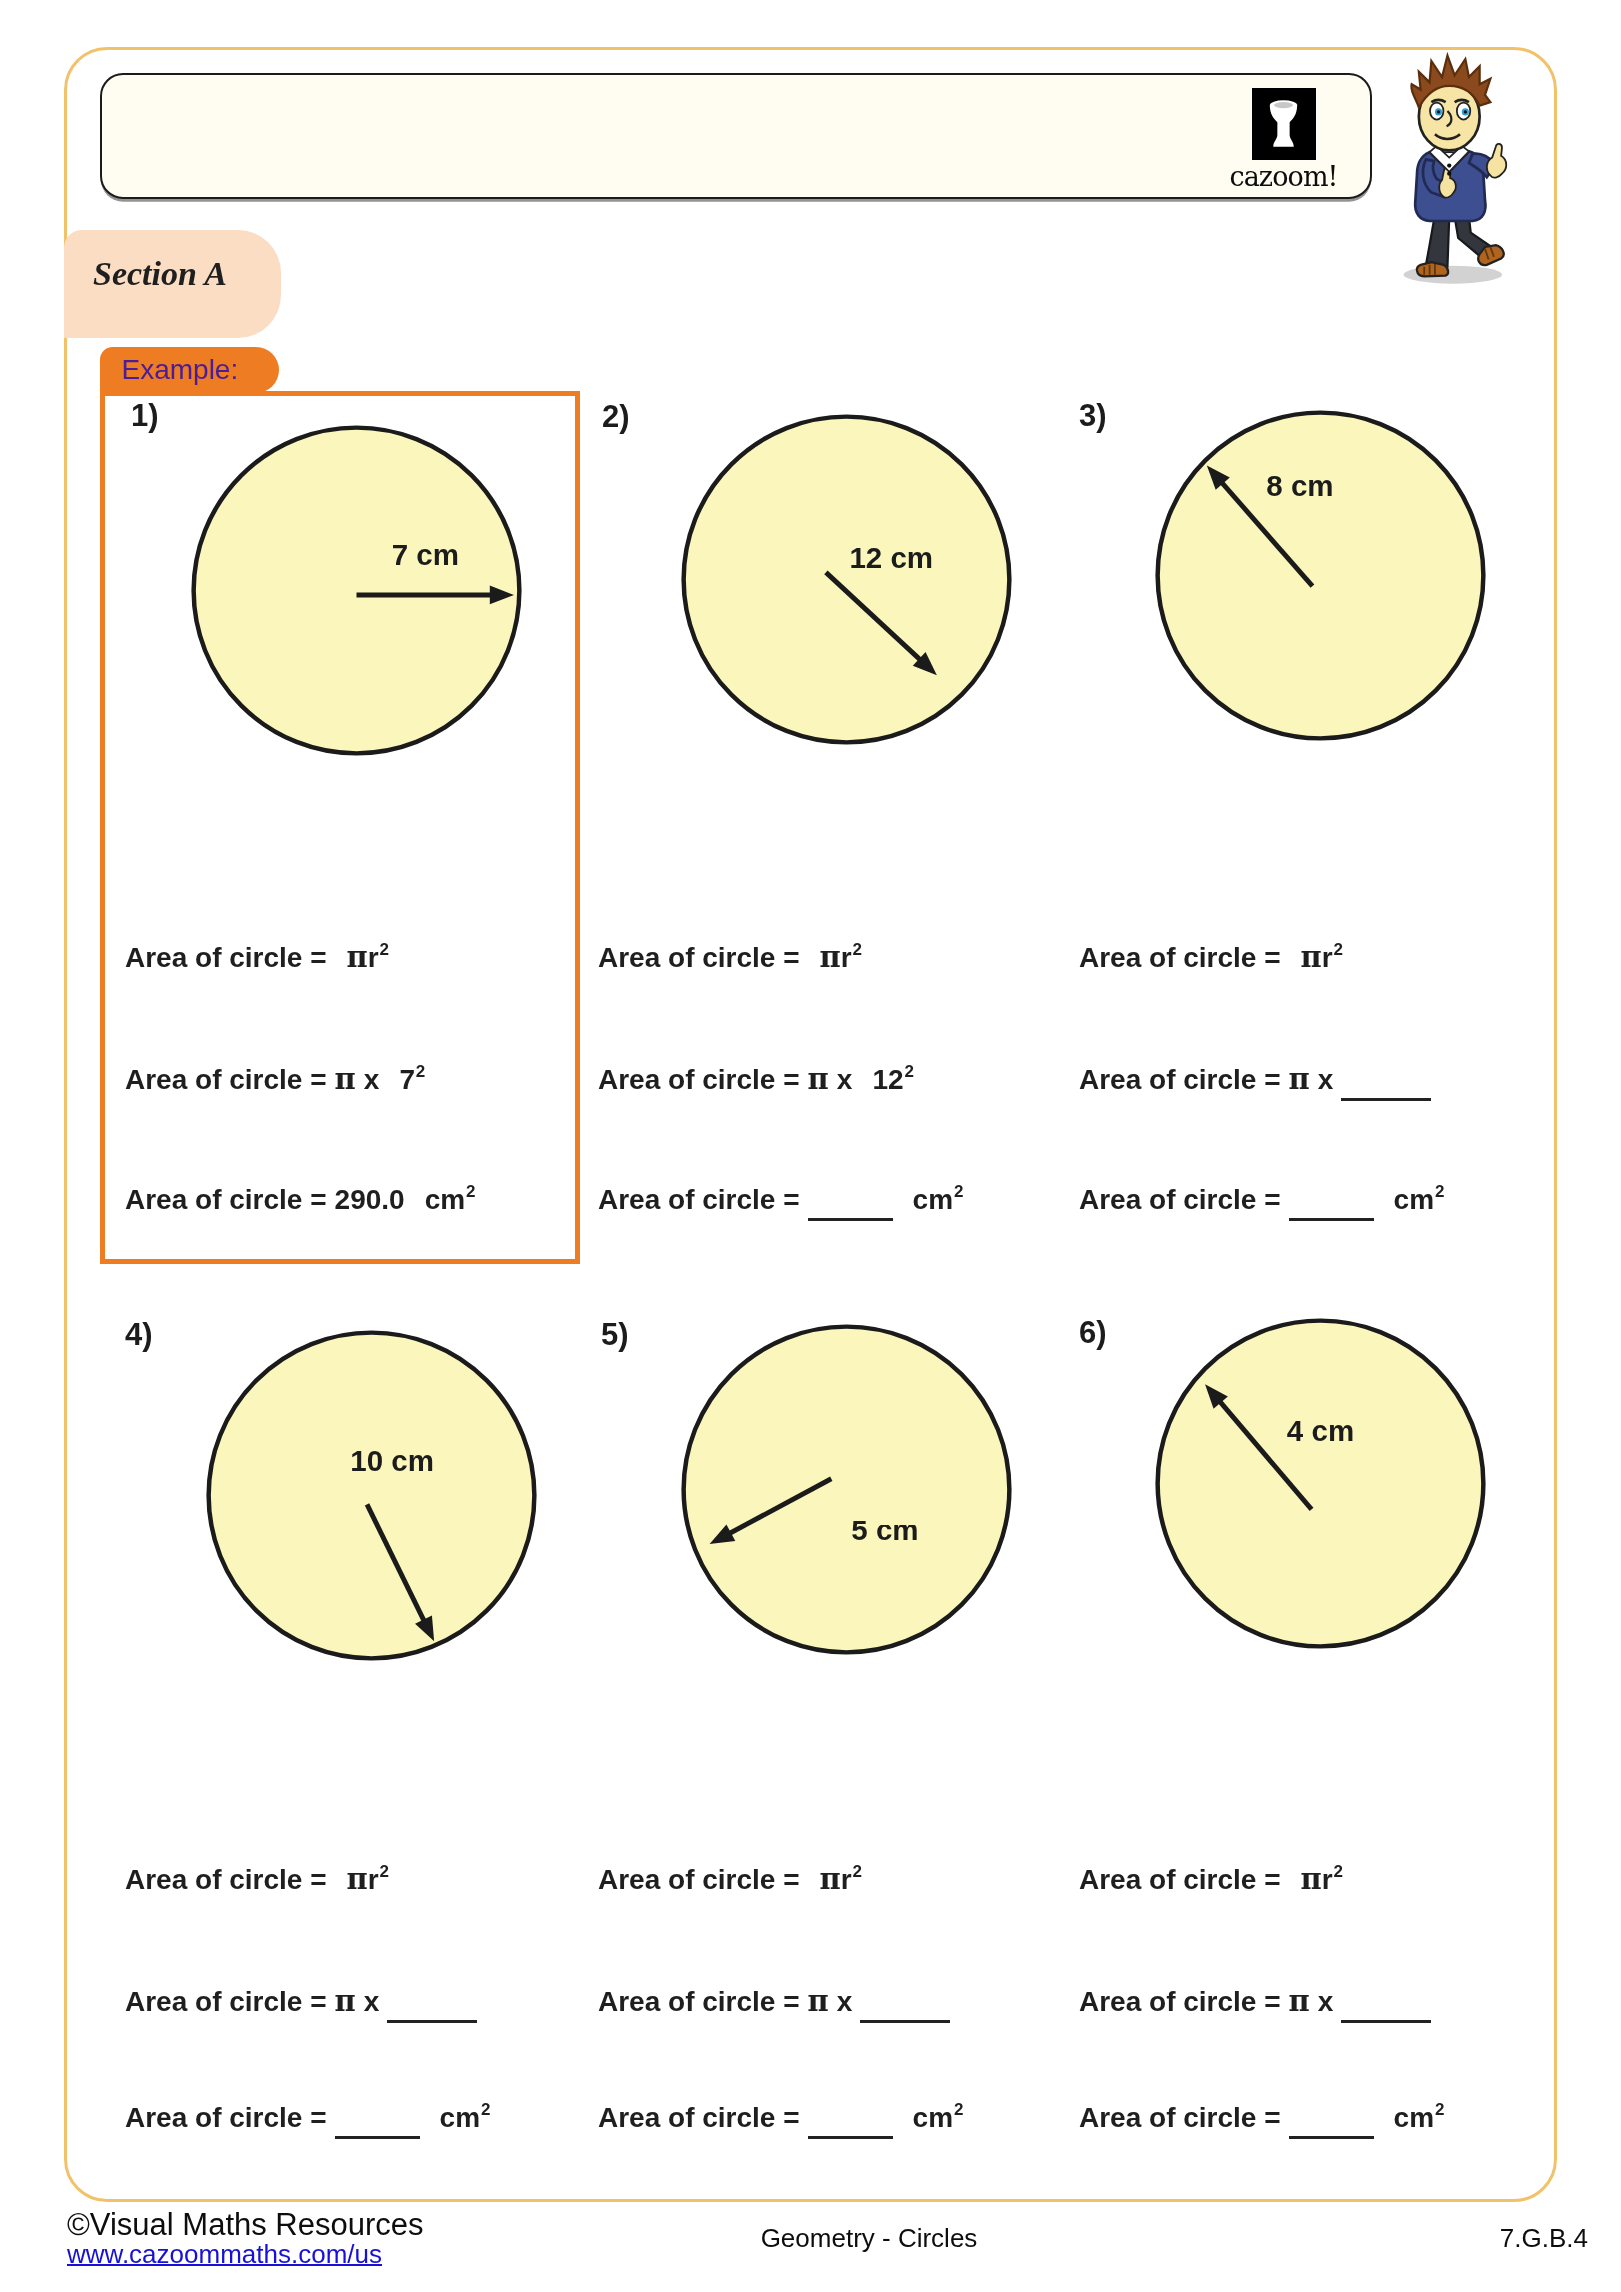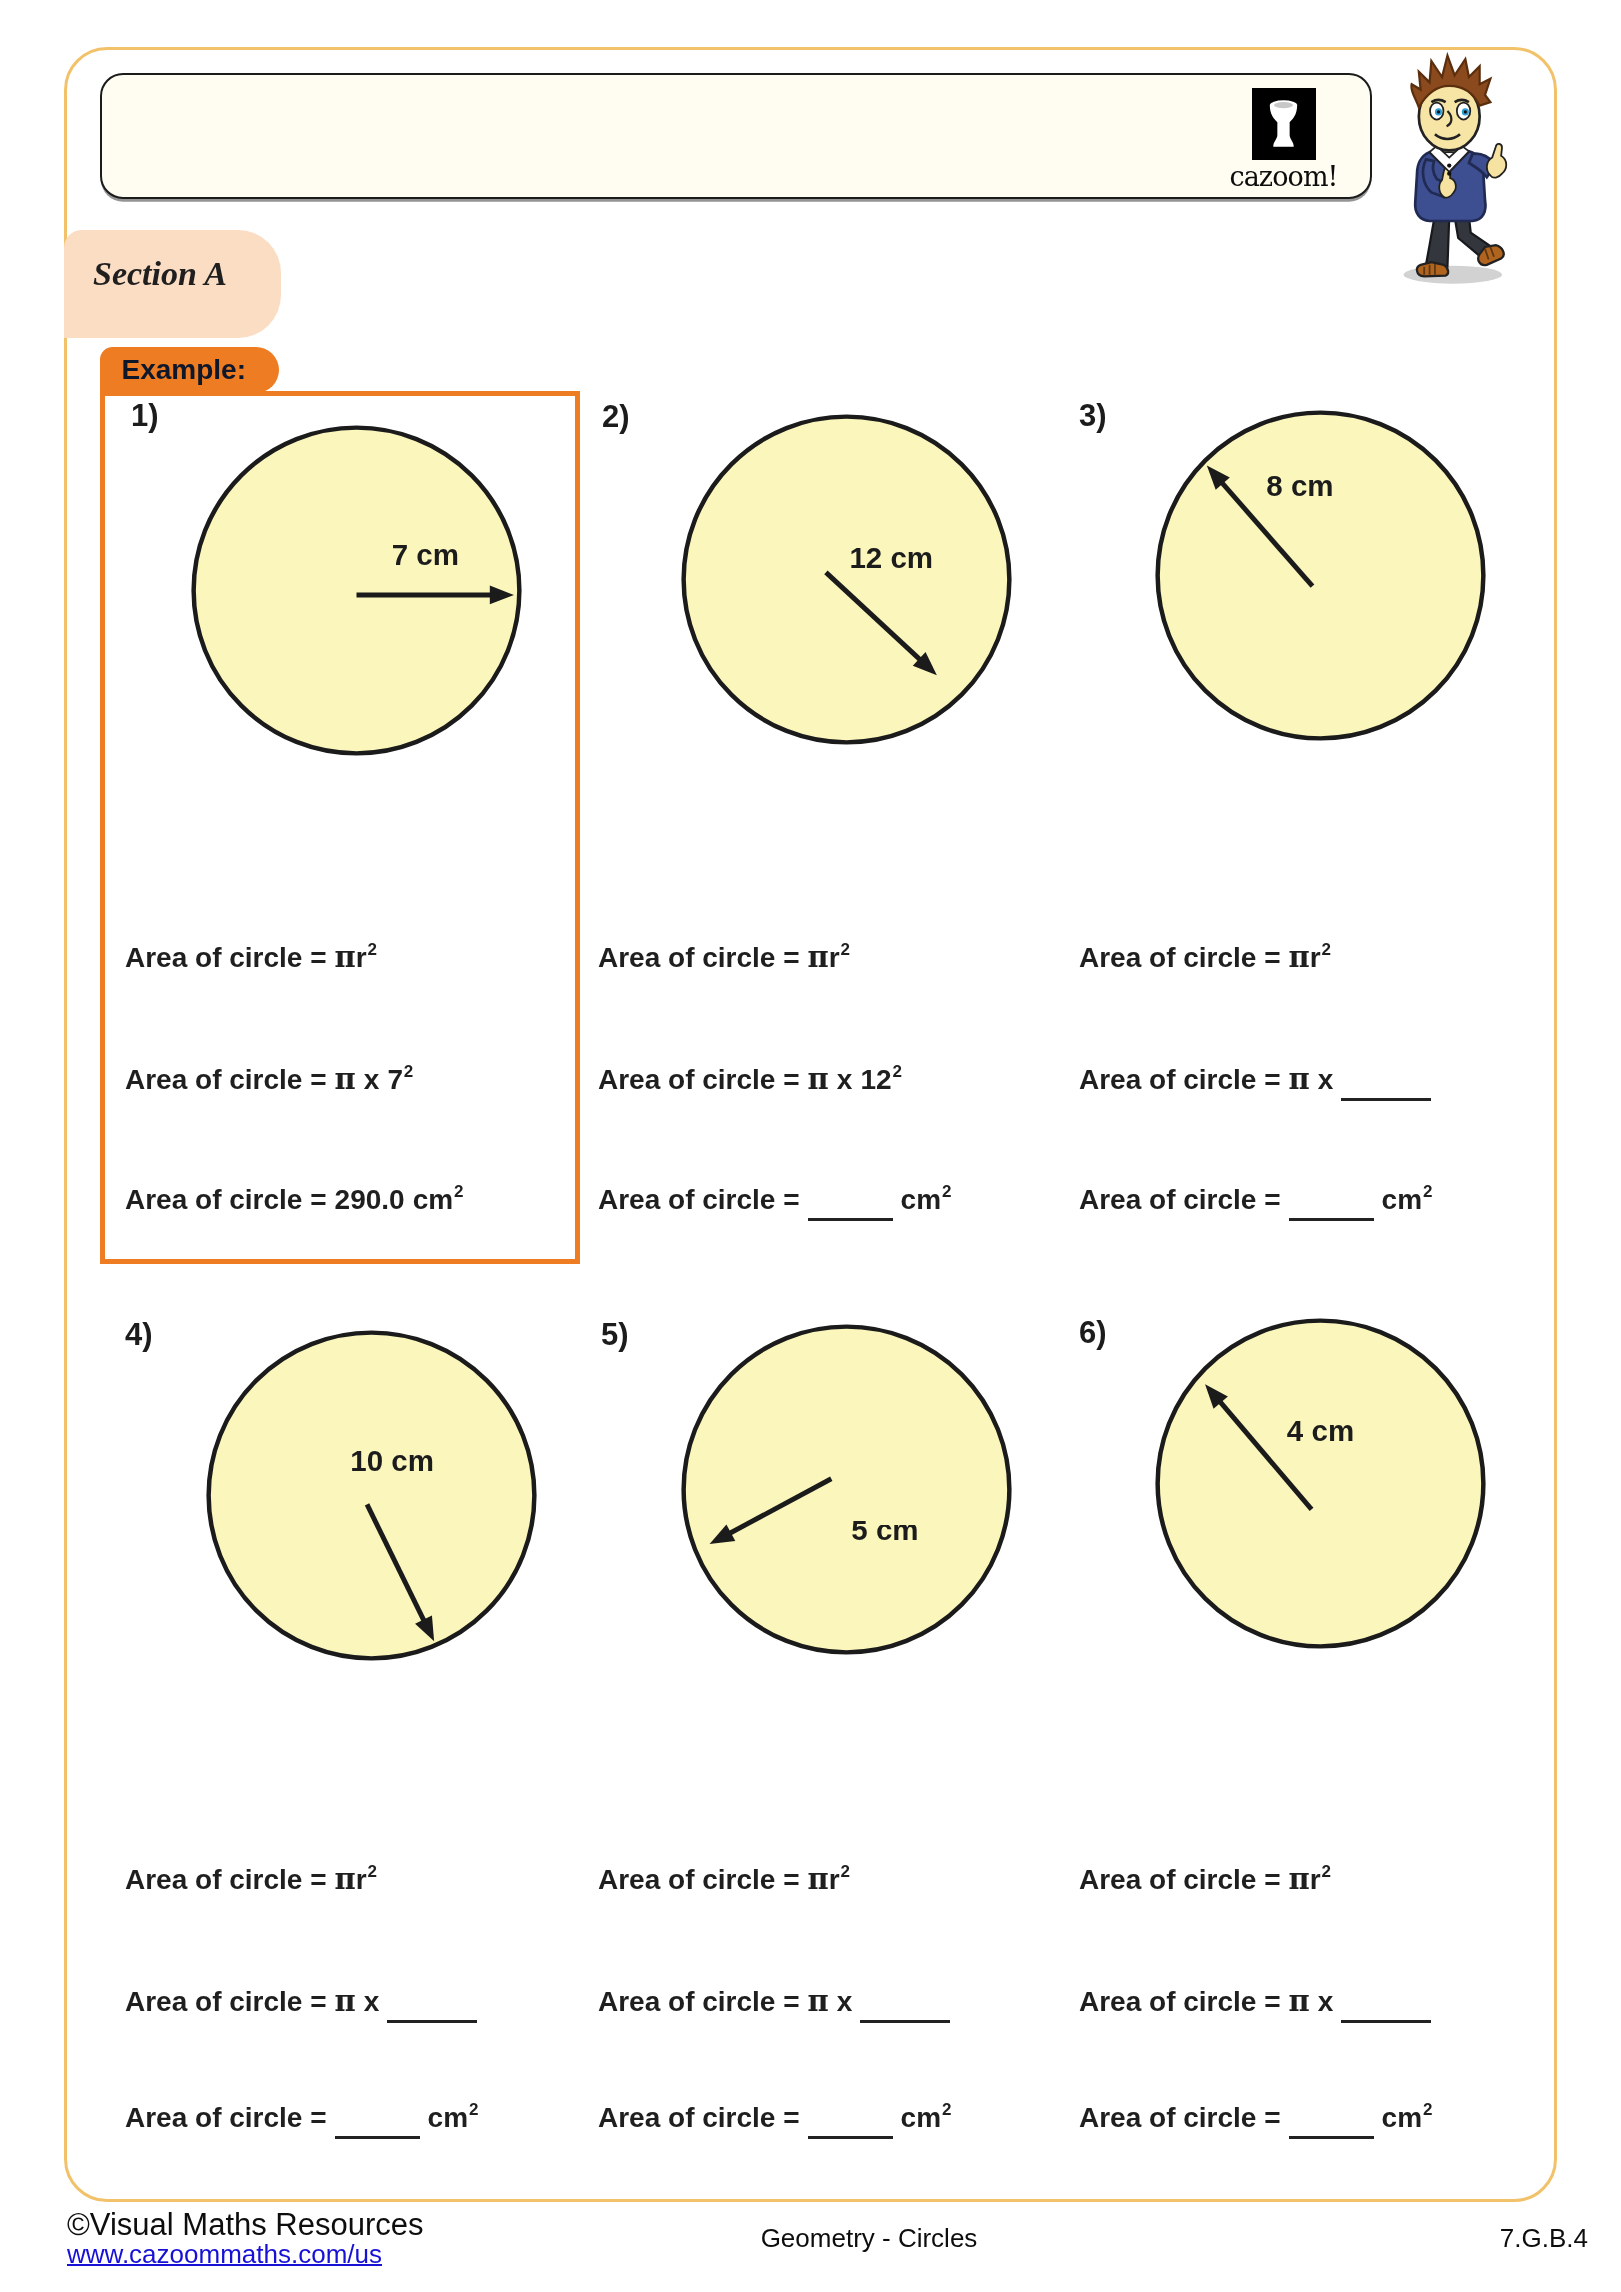--- a/index.html
+++ b/index.html
@@ -34,32 +34,32 @@
 
   .section-label{position:absolute;left:64px;top:230px;width:217px;height:108px;
     background:var(--peach);border-radius:18px 43px 43px 0;}
   .section-label span{position:absolute;left:29px;top:25px;
     font-family:"Liberation Serif",serif;font-style:italic;font-weight:700;font-size:34px;}
   .instruction{position:absolute;left:299px;top:263px;
     font-family:"Liberation Serif",serif;font-style:italic;font-size:33px;color:#161616;}
 
   .example-tab{position:absolute;left:100px;top:347px;width:179px;height:46px;
     background:var(--accent);border-radius:12.5px 23px 23px 0;z-index:2;}
-  .example-tab span{position:absolute;left:21.5px;top:7.2px;color:#0f172a;font-weight:700;font-size:28px;}
+  .example-tab span{position:absolute;left:21.5px;top:7.2px;color:#4c1d95;font-weight:400;font-size:28px;}
   .example-box{position:absolute;left:100px;top:391px;width:480px;height:873px;
     border:5.4px solid var(--accent);z-index:1;}
 
   .pnum{position:absolute;font-weight:700;font-size:31px;color:#1c1c1c;}
   .fig{position:absolute;}
 
   .formula{position:absolute;display:flex;align-items:baseline;gap:8px;
     font-weight:700;font-size:28px;color:var(--ink);white-space:nowrap;text-align:center;}
   .formula .pi{font-family:"DejaVu Serif",serif;font-weight:700;font-size:29px;}
   .formula .sq{font-size:17px;position:relative;top:-11.6px;margin-left:0.9px;font-weight:700;}
-  .grp{display:inline;}
+  .grp{display:inline;margin-left:12px;}
   .blank{display:inline-block;border-bottom:3.6px solid #222;height:27px;align-self:flex-end;margin-bottom:-4.5px;}
   .blank.w2{width:90px;}
   .blank.w3{width:85px;}
 
   .rlabel{font-family:"Liberation Sans",sans-serif;font-weight:700;font-size:33px;fill:#1c1c1c;}
 
   .footer-copy{position:absolute;left:67px;top:2207px;font-size:31px;color:#0d0d0d;}
   .footer-link{position:absolute;left:67px;top:2239px;font-size:26px;color:var(--blue);
     text-decoration:underline;text-decoration-thickness:1.8px;}
   .footer-center{position:absolute;left:116px;right:0;top:2223px;text-align:center;font-size:26px;color:#0d0d0d;}

